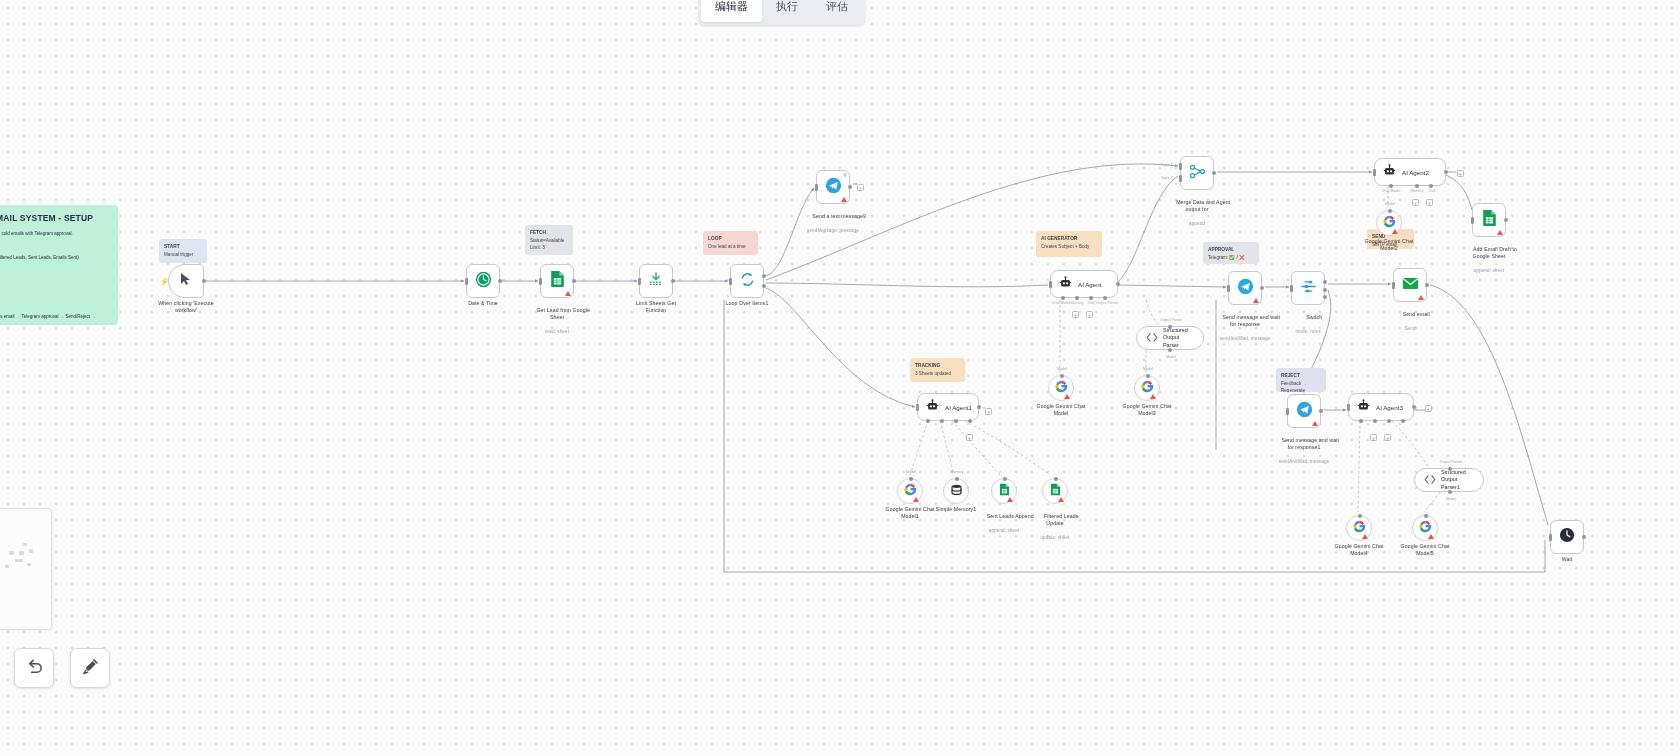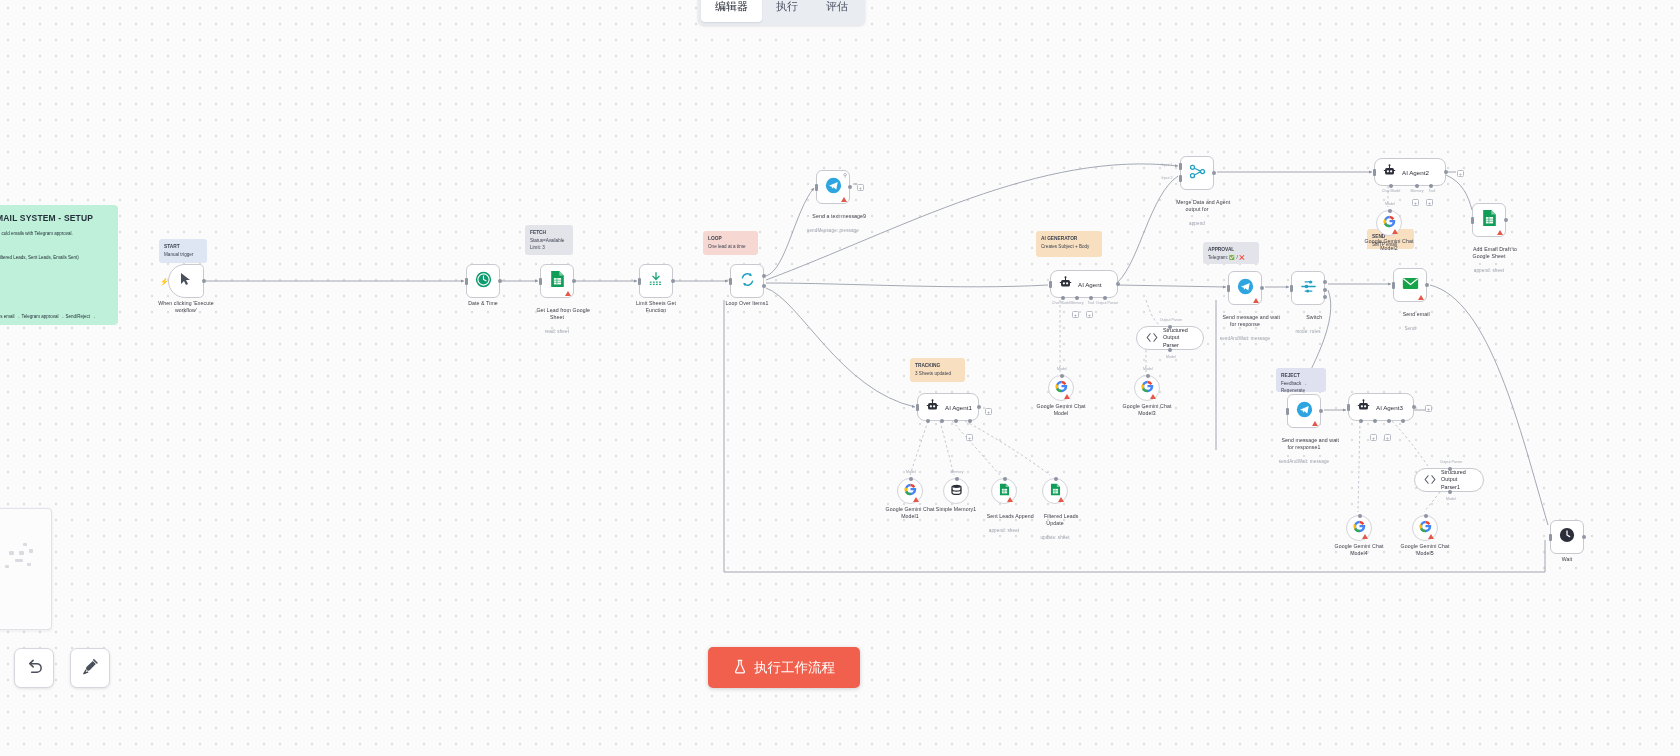--- a/index.html
+++ b/index.html
@@ -778,22 +778,14 @@
         </svg>
     </span>
   </div>
 
   <div id="top-tabs">
     <div class="tab active">编辑器</div>
     <div class="tab">执行</div>
     <div class="tab">评估</div>
   </div>
 
-  <button id="exec-btn">
-    <span>
-      <svg width="14" height="15" viewBox="0 0 16 17">
-          <path d="M6,1.5 h4 M6.6,1.5 v5 L3,14.3 a1,1 0 0 0 .9,1.4 h8.2 a1,1 0 0 0 .9,-1.4 L9.4,6.5 v-5" stroke="#fff" stroke-width="1.4" fill="none" stroke-linecap="round" stroke-linejoin="round"></path>
-        </svg>
-    </span>
-    <span>执行工作流程</span>
-  </button>
 
 </div>
 
 </body></html>

